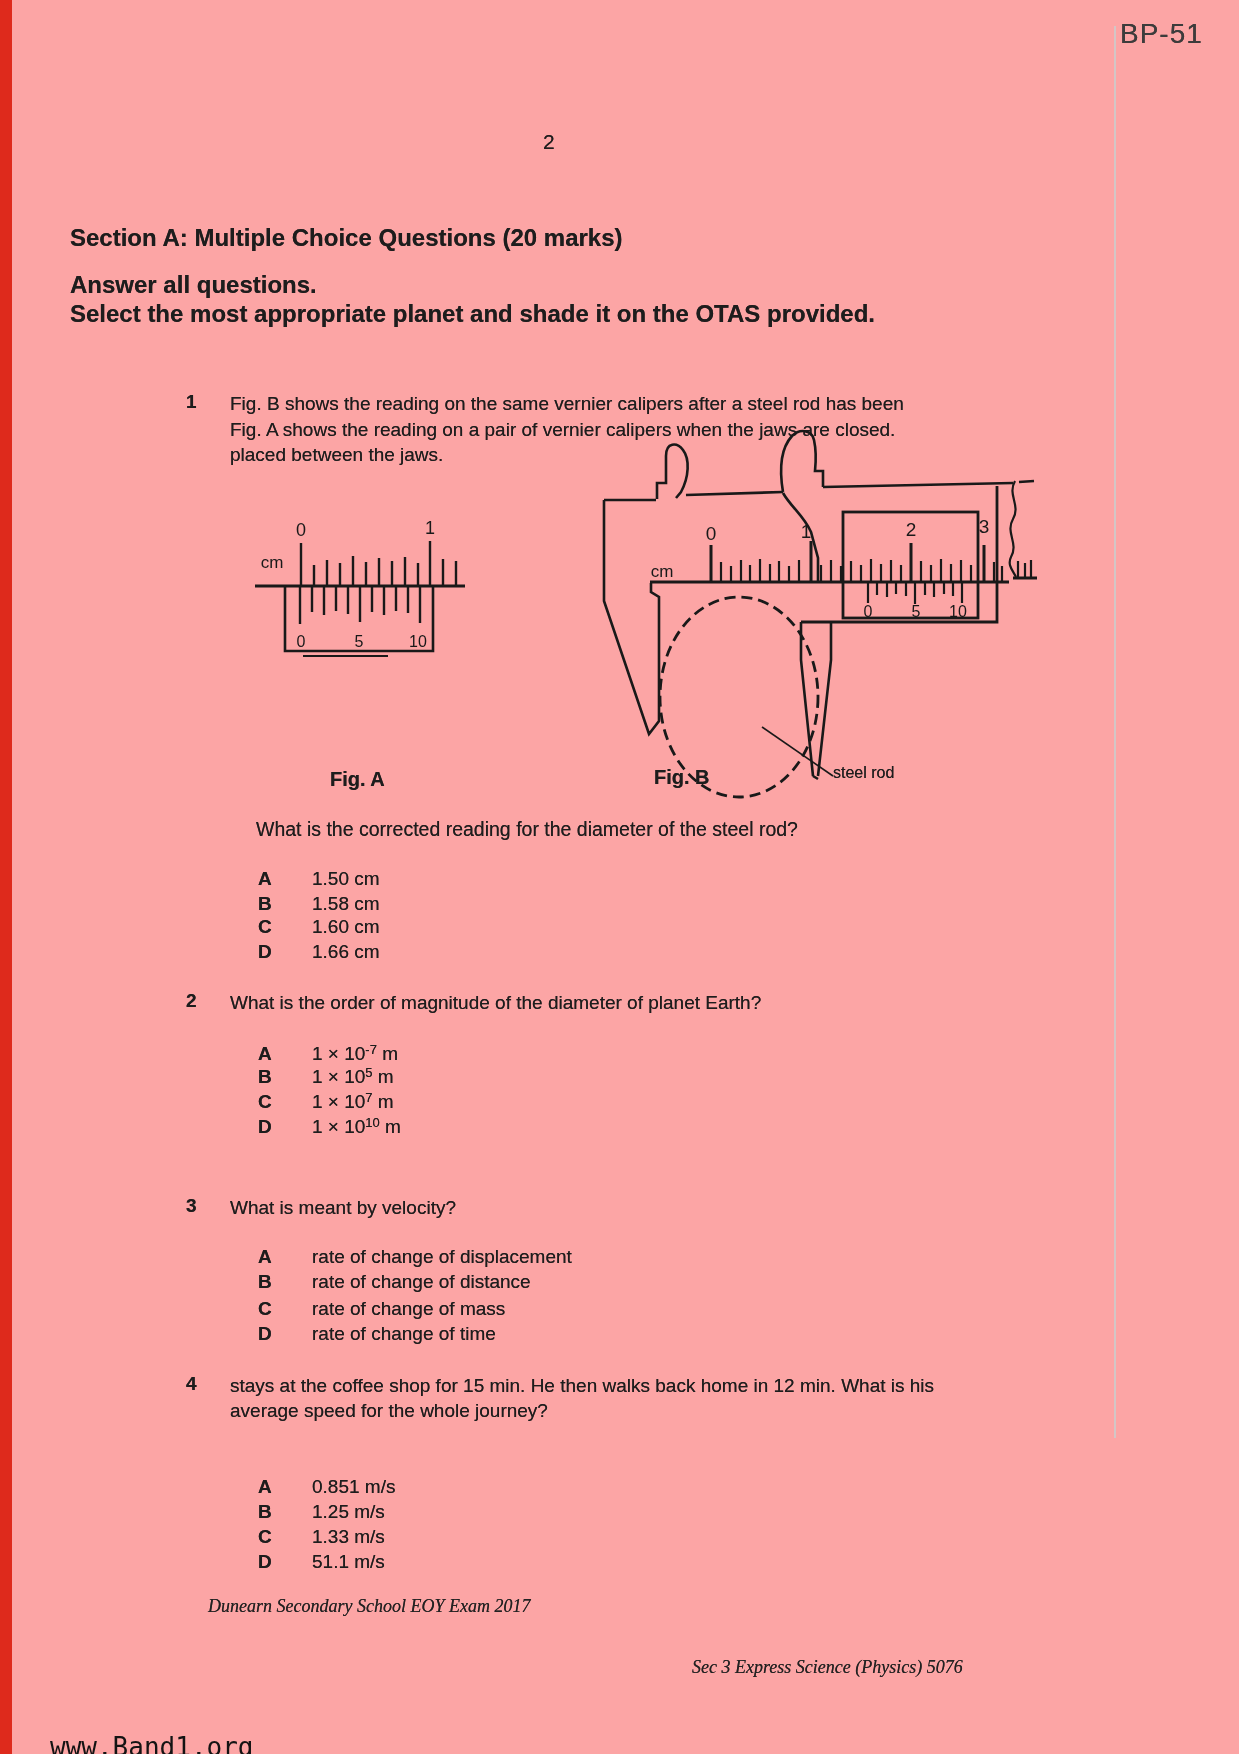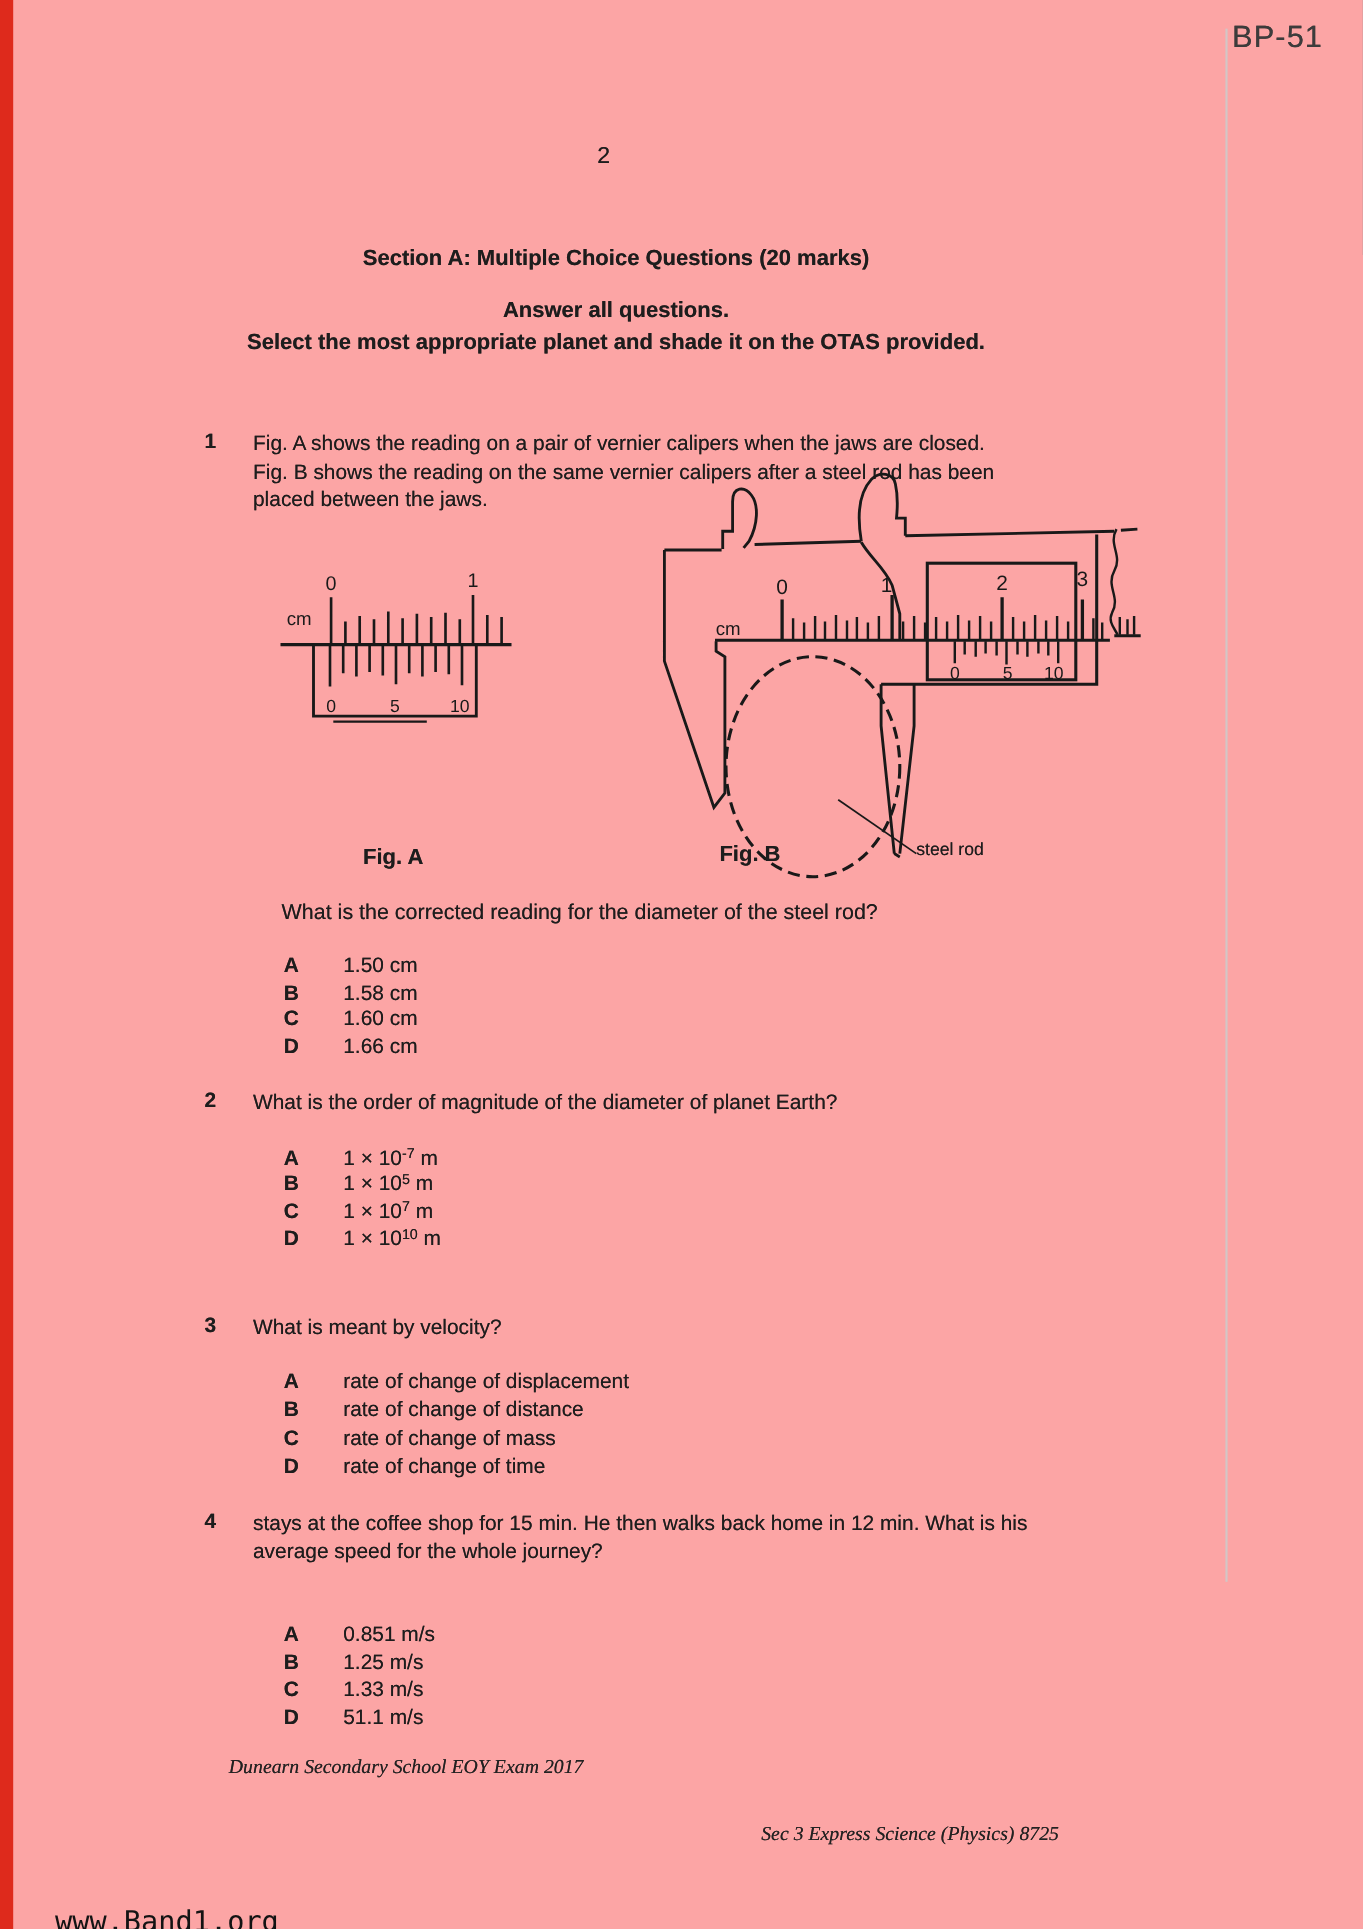--- a/index.html
+++ b/index.html
@@ -7,21 +7,21 @@
     position:relative;width:1239px;height:1754px;background:#fca5a5;
     font-family:"Liberation Sans","DejaVu Sans",sans-serif;color:#1d1d1d;
     overflow:hidden;margin:0 auto;
   }
   .abs{position:absolute;}
   .scan{text-shadow:0 0 .4px rgba(20,20,20,.75);}
   #edge-bar{left:0;top:0;width:12px;height:1754px;background:#de2a1c;}
   #corner-code{left:1120px;top:18px;font-size:28px;color:#3c3c3c;letter-spacing:1px;}
   #vrule{left:1114px;top:26px;width:2px;height:1412px;background:#cbcbcb;opacity:.85;}
   #page-num{left:543px;top:130px;font-size:21px;}
-  .center-line{left:70px;width:980px;text-align:center;font-weight:bold;font-size:20px;}
+  .center-line{left:70px;width:980px;font-weight:bold;font-size:24px;}
   #section-title{top:224px;}
   #instr-1{top:271px;}
   #instr-2{top:300px;}
   .q-num{font-weight:bold;font-size:19px;left:186px;}
   .q-text{left:230px;font-size:19px;line-height:25.5px;width:730px;}
   .opt{position:absolute;left:258px;display:flex;font-size:19px;}
   .opt .letter{font-weight:bold;width:54px;}
   .opt sup{font-size:13px;line-height:0;vertical-align:6px;}
   .pre-sp{white-space:pre;}
   .fig-label{font-weight:bold;font-size:20px;}
@@ -42,22 +42,22 @@
   <div id="vrule" class="abs"></div>
   <div id="corner-code" class="abs scan">BP-51</div>
   <div id="page-num" class="abs scan">2</div>
 
   <div id="section-title" class="abs center-line scan">Section A: Multiple Choice Questions (20 marks)</div>
   <div id="instr-1" class="abs center-line scan">Answer all questions.</div>
   <div id="instr-2" class="abs center-line scan">Select the most appropriate planet and shade it on the OTAS provided.</div>
 
   <div class="abs q-num scan" style="top:391px">1</div>
   <div class="abs q-text scan" style="top:391px">
+    <div>Fig. B shows the reading on the same vernier calipers after a steel rod has been</div>
     <div>Fig. A shows the reading on a pair of vernier calipers when the jaws are closed.</div>
-    <div>Fig. B shows the reading on the same vernier calipers after a steel rod has been</div>
     <div>placed between the jaws.</div>
   </div>
 
   <svg class="abs" style="left:230px;top:440px" width="250" height="230" viewBox="230 440 250 230">
     <path class="ink" stroke-width="3" d="M255 586H465"></path>
     <path class="ink" stroke-width="2.4" d="M301 586V543M430 586V541M314 586V565M327 586V560M340 586V563M353 586V556M366 586V562M379 586V558M392 586V561M405 586V557M418 586V563M443 586V559M456 586V561"></path>
     <path class="ink" stroke-width="2.6" d="M285 586V651H433V586"></path>
     <path class="ink" stroke-width="2" d="M303 656H388"></path>
     <path class="ink" stroke-width="2.4" d="M300 587V624M312 587V612M324 587V615M336 587V611M348 587V614M360 587V622M372 587V612M384 587V615M396 587V611M408 587V613M420 587V623"></path>
     <text x="272" y="568" font-size="17" text-anchor="middle">cm</text>
@@ -175,15 +175,15 @@
   <div class="opt scan" style="top:1526px">
       <span class="letter">C</span>
       <span>1.33 m/s</span>
     </div>
   <div class="opt scan" style="top:1551px">
       <span class="letter">D</span>
       <span>51.1 m/s</span>
     </div>
 
   <div id="footer-left" class="abs footer-it scan">Dunearn Secondary School EOY Exam 2017</div>
-  <div id="footer-right" class="abs footer-it scan">Sec 3 Express Science (Physics) 8725</div>
+  <div id="footer-right" class="abs footer-it scan">Sec 3 Express Science (Physics) 5076</div>
   <div id="watermark" class="abs">www.Band1.org</div>
 </div>
 
 </body></html>

